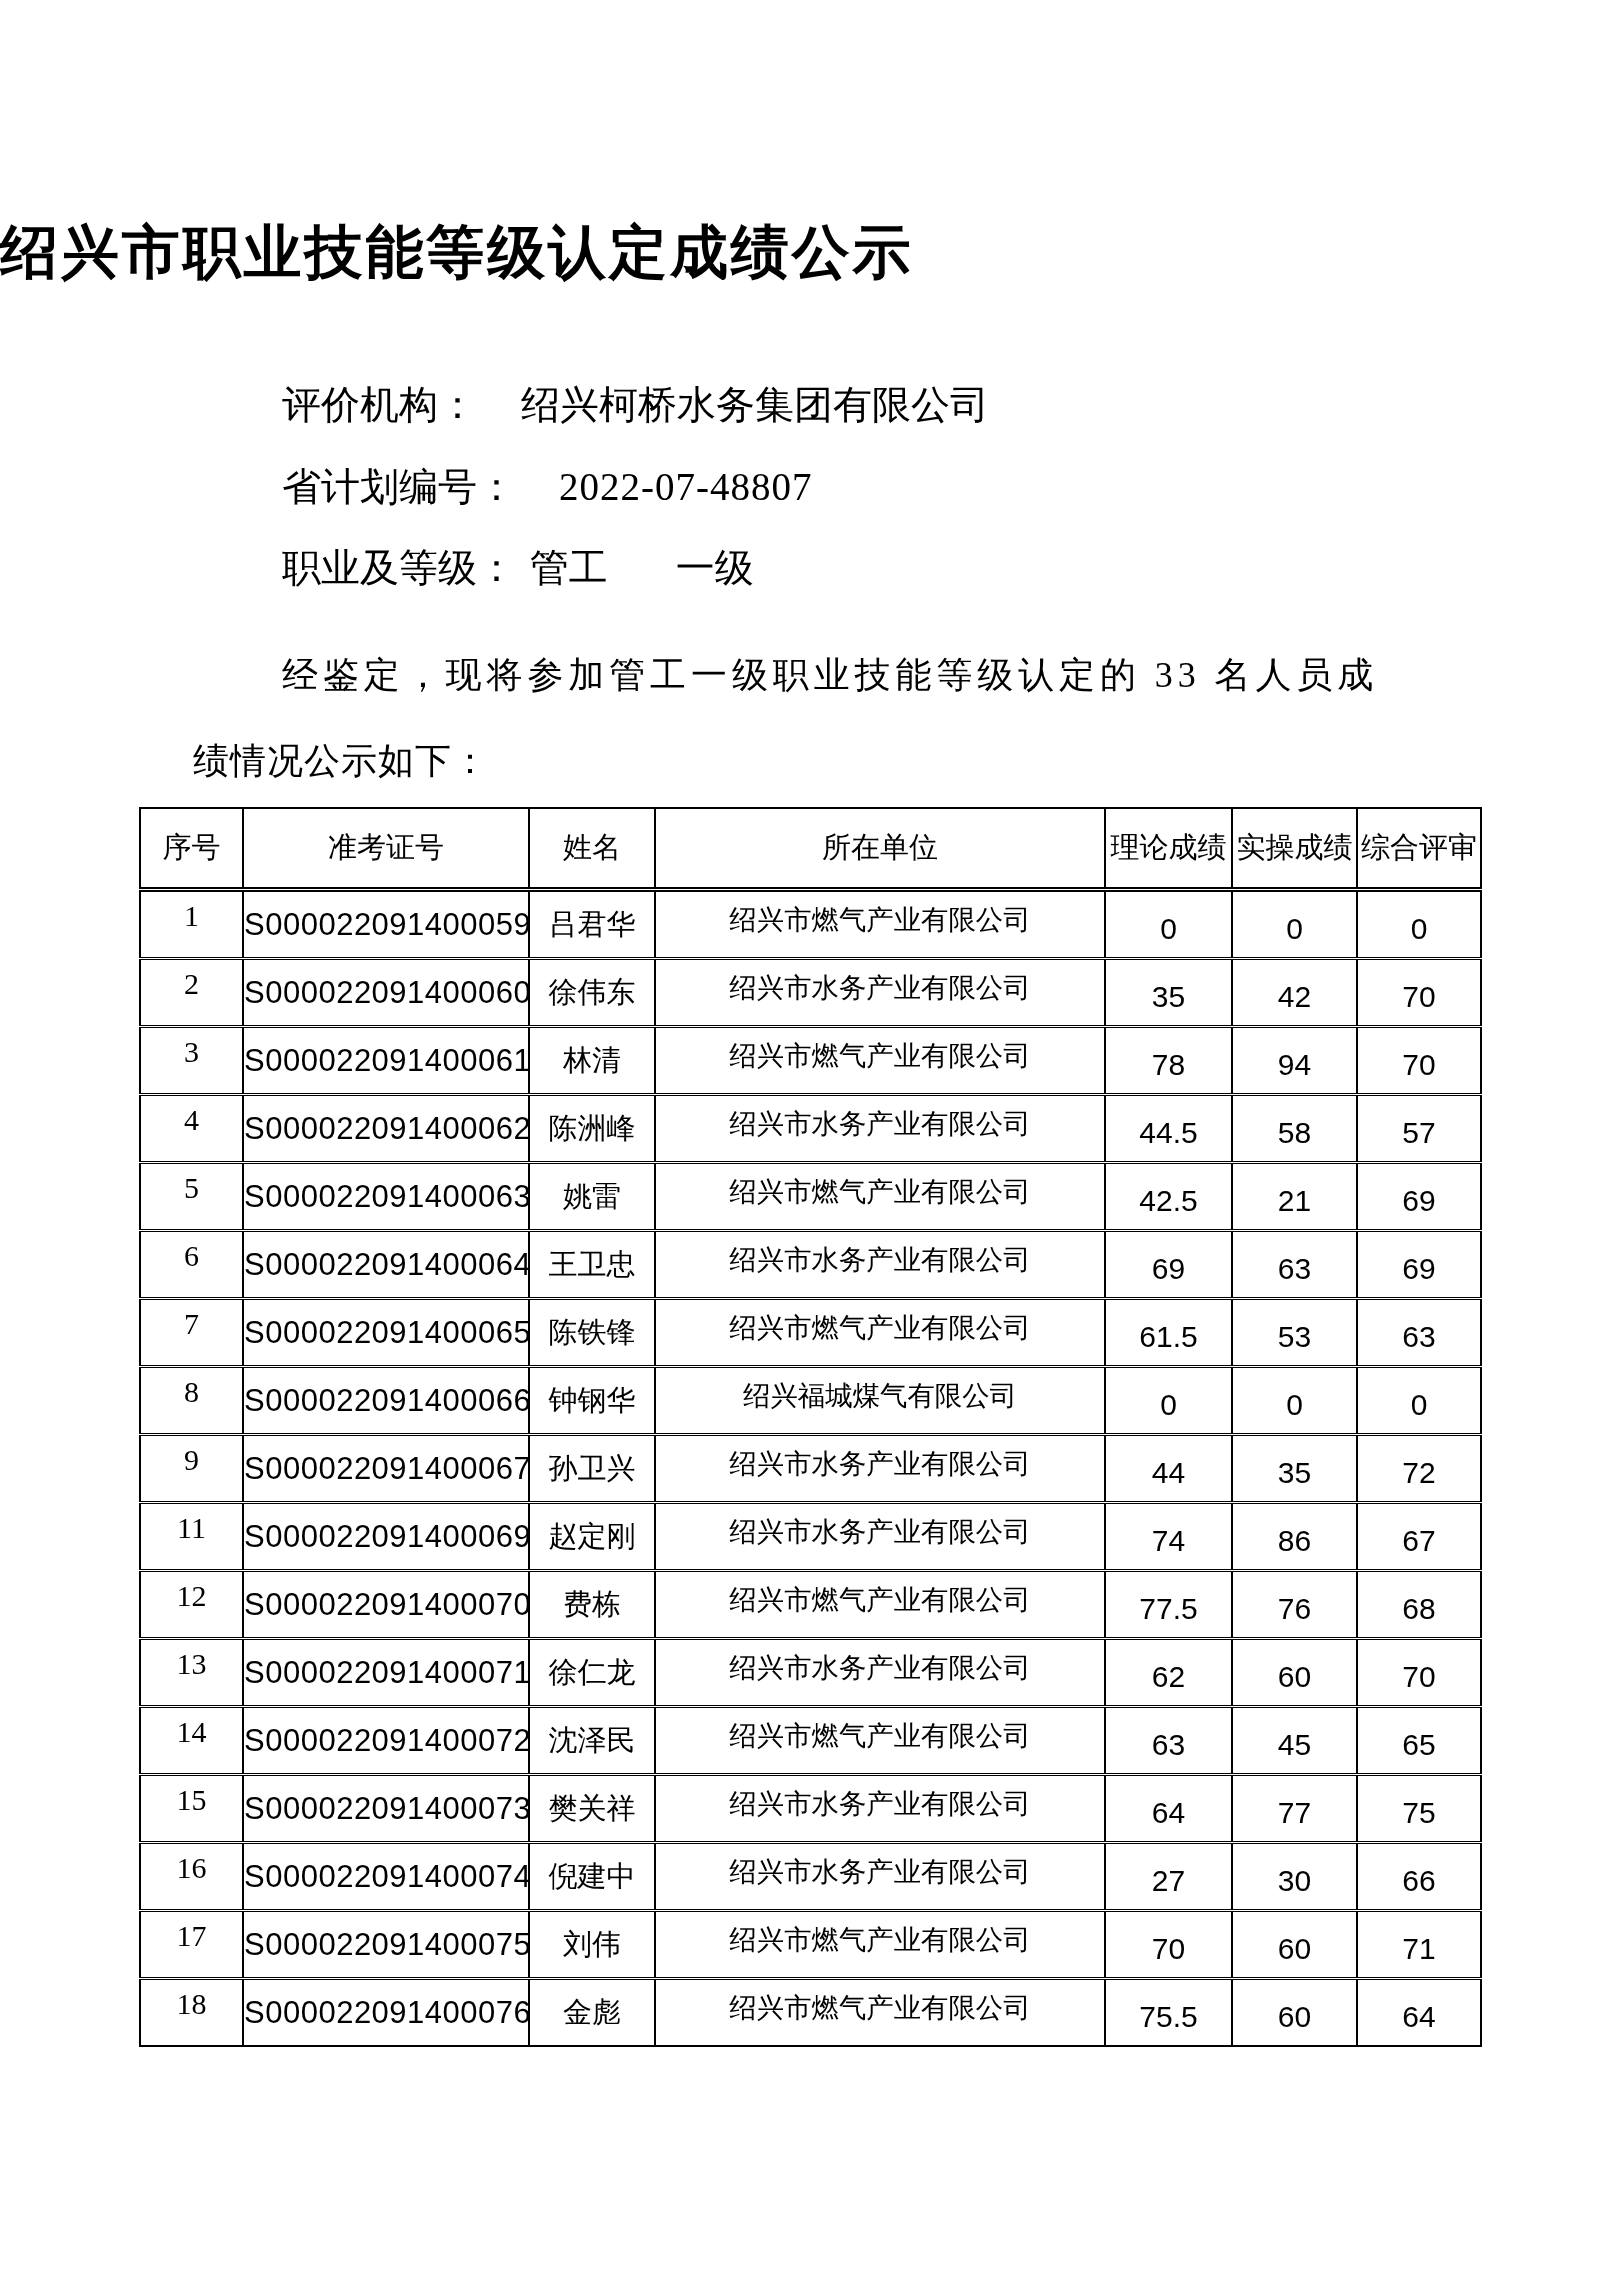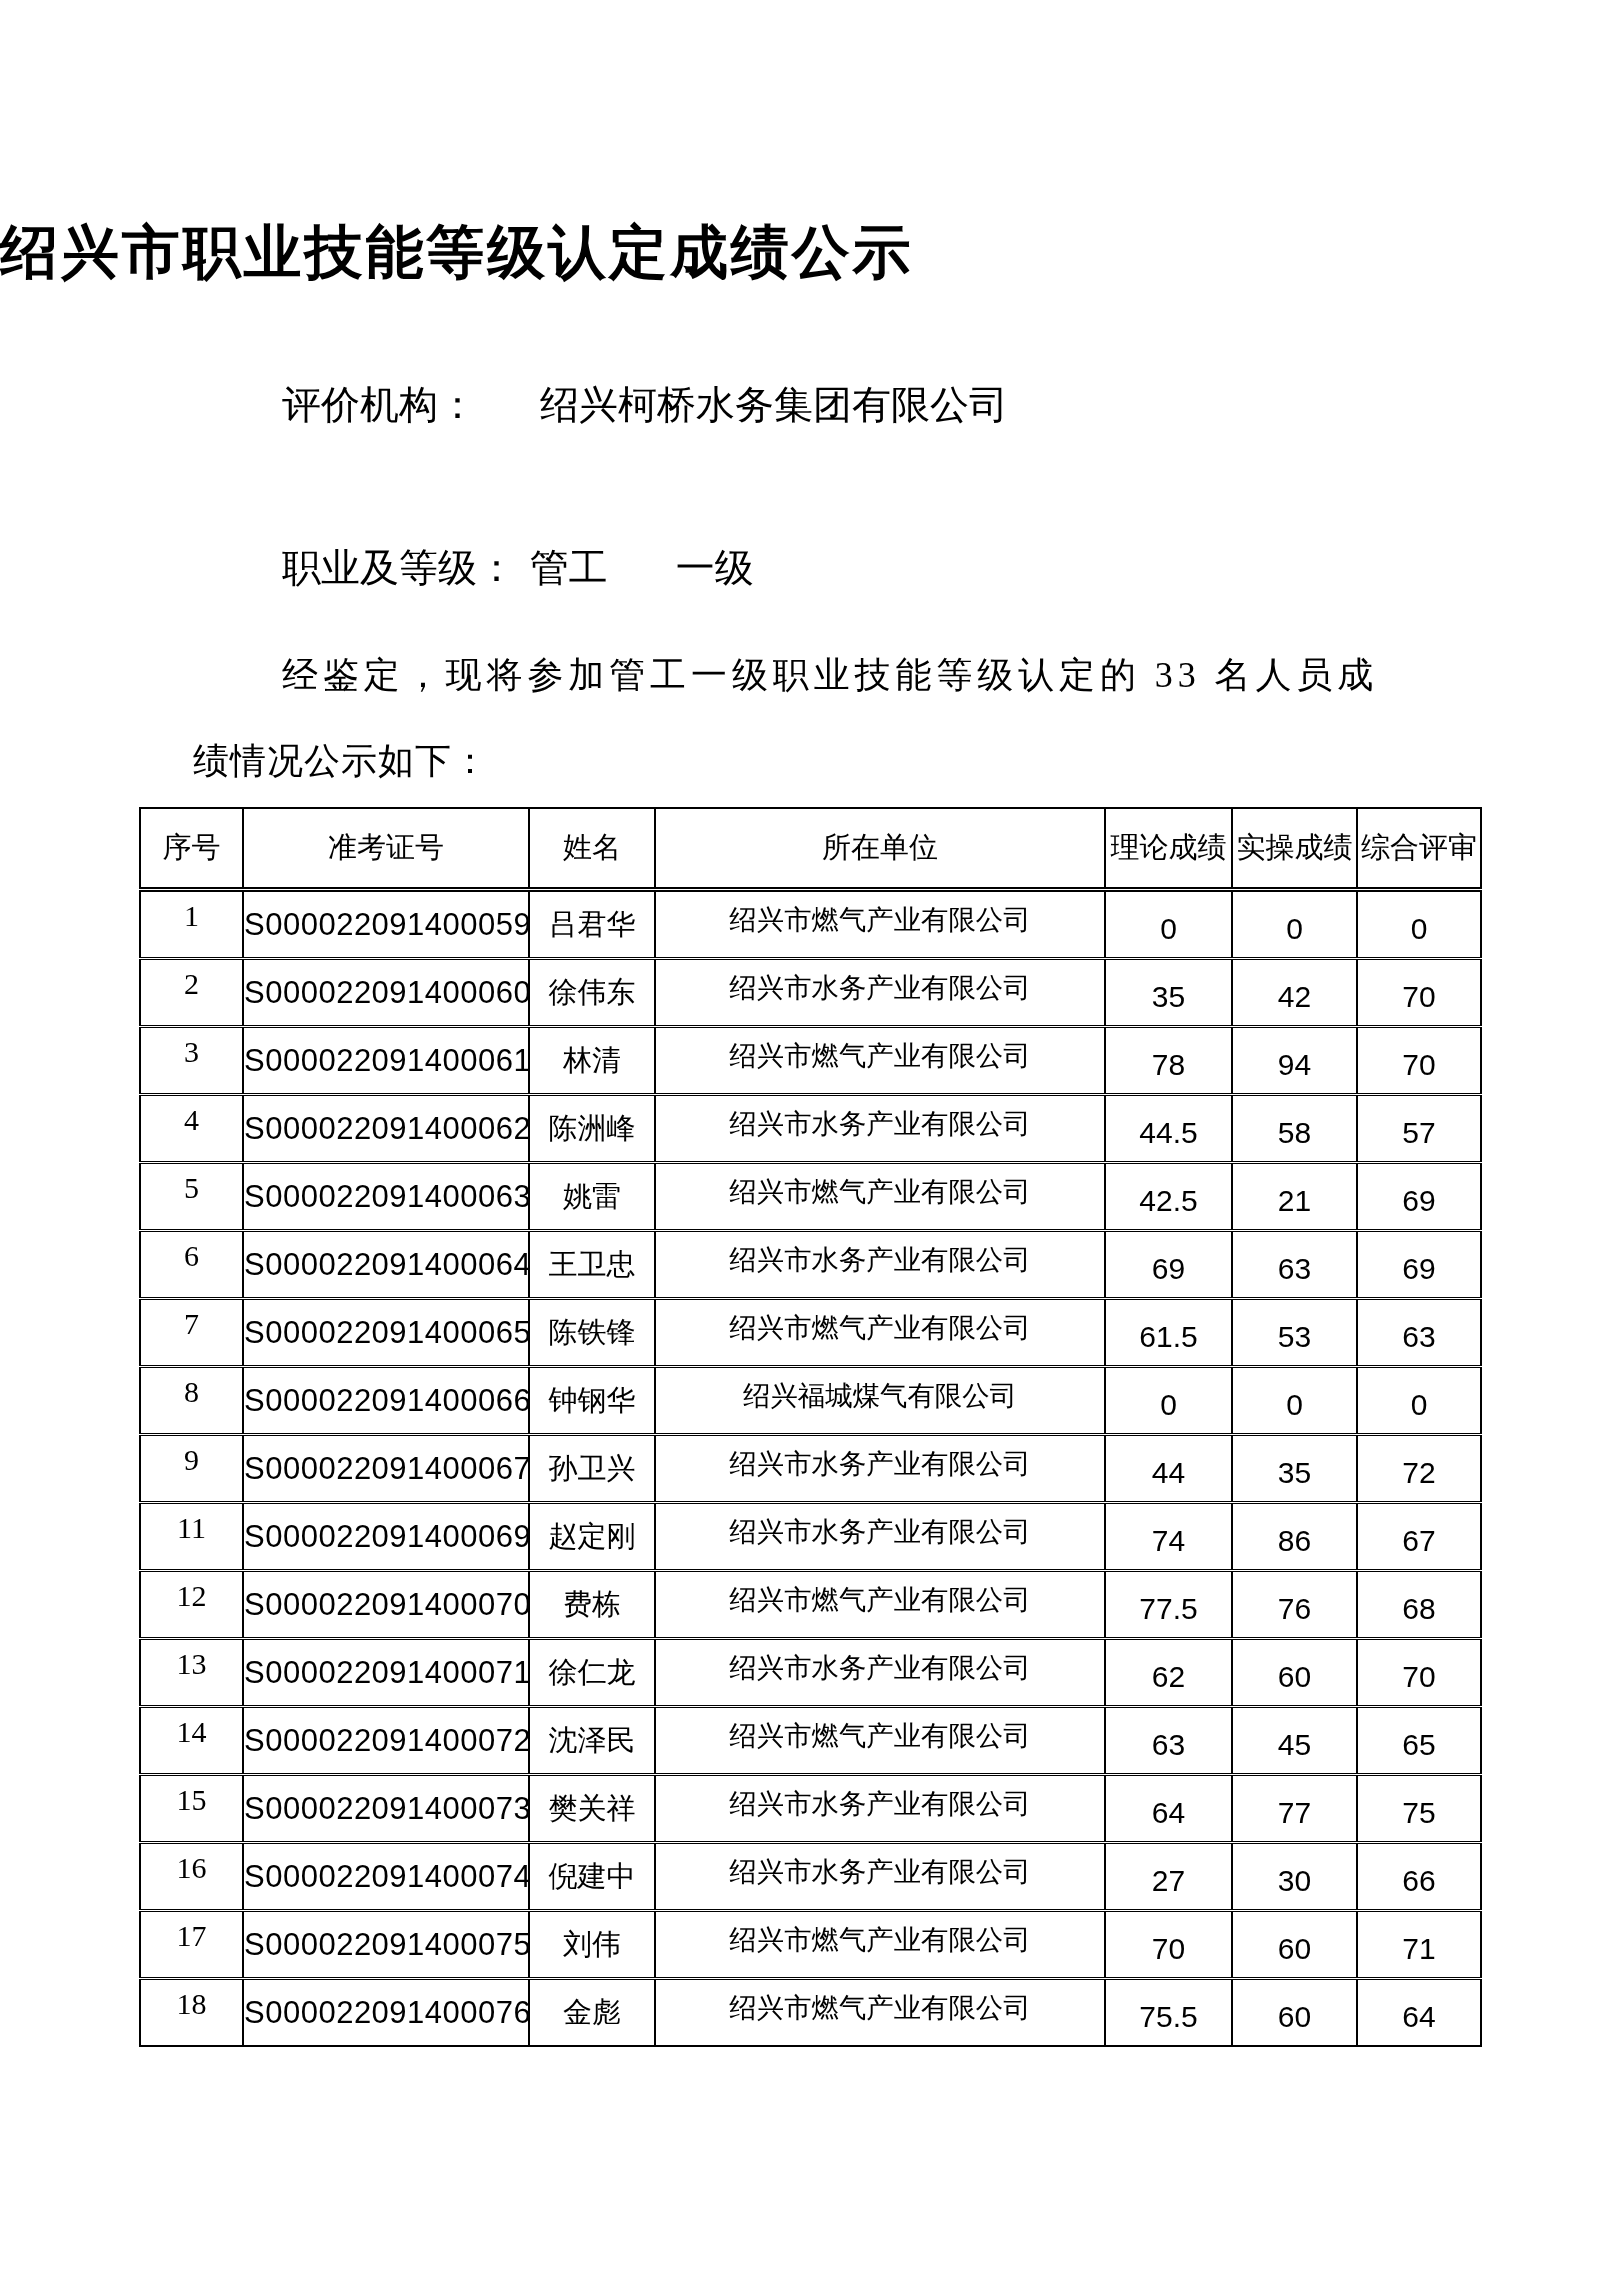--- a/index.html
+++ b/index.html
@@ -12,21 +12,21 @@
   .doc-title {
     position:absolute; top:214px; left:0; width:1621px;
     text-align:left; font-size:58px; font-weight:bold; letter-spacing:2.9px;
     white-space:nowrap;
   }
 
   .info-line { position:absolute; left:282px; font-size:39px; white-space:nowrap; }
   .line-agency { top:378px; }
   .line-plan   { top:460px; }
   .line-occ    { top:541px; }
-  .agency-value { margin-left:63px; }
+  .agency-value { margin-left:44px; }
   .plan-value   { margin-left:43px; letter-spacing:1px; }
   .occ-value    { margin-left:13.7px; }
   .level-value  { margin-left:68px; }
 
   .para-line { position:absolute; font-size:36px; white-space:nowrap; }
   .para-line-1 { left:282px; top:651px; letter-spacing:4.9px; }
   .para-line-2 { left:193px; top:737px; letter-spacing:1px; }
 
   table.results {
     position:absolute; left:139px; top:807px; width:1343px;
@@ -58,20 +58,23 @@
 <body>
 
 <div class="page">
 
   <div class="doc-title">绍兴市职业技能等级认定成绩公示</div>
 
   <div class="info-line line-agency">
     <span>评价机构：</span><span class="agency-value">绍兴柯桥水务集团有限公司</span>
   </div>
 
+  <div class="info-line line-plan">
+    <span>省计划编号：</span><span class="plan-value">2022-07-48807</span>
+  </div>
 
   <div class="info-line line-occ">
     <span>职业及等级：</span><span class="occ-value">管工</span><span class="level-value">一级</span>
   </div>
 
   <div class="para-line para-line-1">经鉴定，现将参加管工一级职业技能等级认定的 33 名人员成</div>
   <div class="para-line para-line-2">绩情况公示如下：</div>
 
   <table class="results">
     <colgroup>

